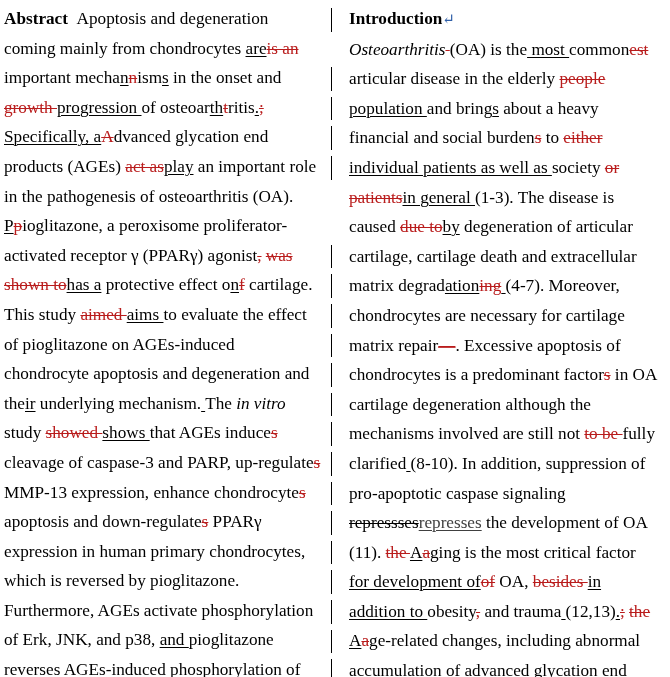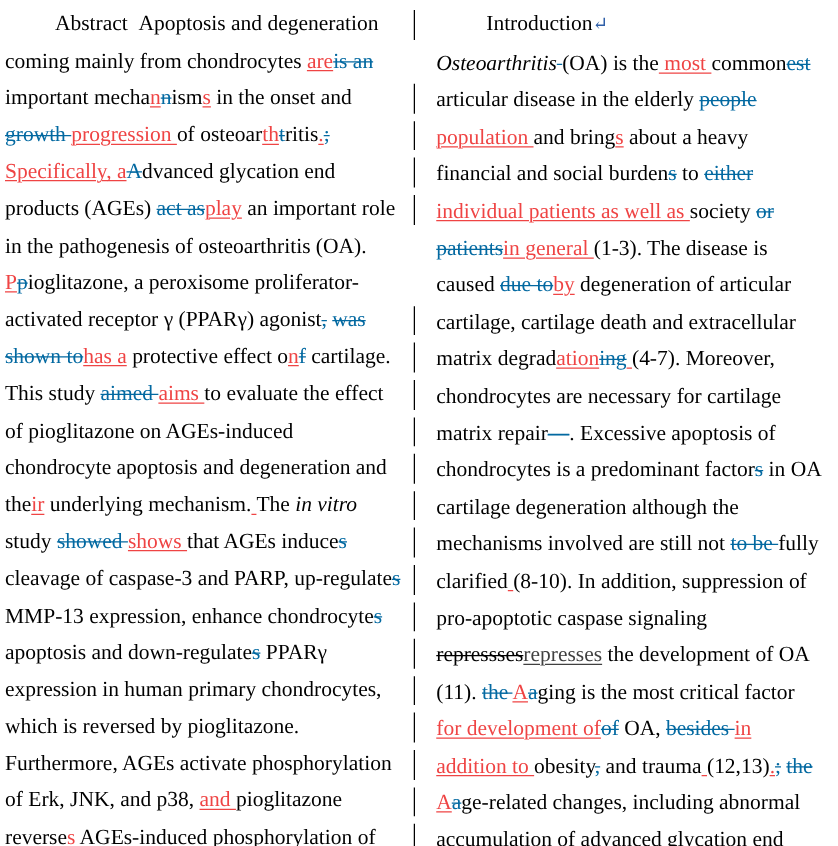--- a/index.html
+++ b/index.html
@@ -34,33 +34,33 @@
     text-align:justify;
     text-justify:inter-word;
     color:#000000;
     letter-spacing:0px;
     word-spacing:0px;
   }
   p.para.just{text-align:justify;}
   p.para:last-child{text-align:left;}
 
   
-  .b{font-weight:normal;margin-left:40px;}
+  .b{font-weight:bold;}
   .i{font-style:italic;}
 
   
   .ins{
-    color:#ef4444;
+    color:#000000;
     text-decoration:underline;
     text-decoration-thickness:1px;
     text-underline-offset:2px;
   }
   
   .del{
-    color:#0369a1;
+    color:#b91c1c;
     text-decoration:line-through;
     text-decoration-thickness:1px;
   }
   
   .ins2{
     color:#404040;
     text-decoration:underline;
     text-decoration-thickness:1px;
     text-underline-offset:2px;
   }

